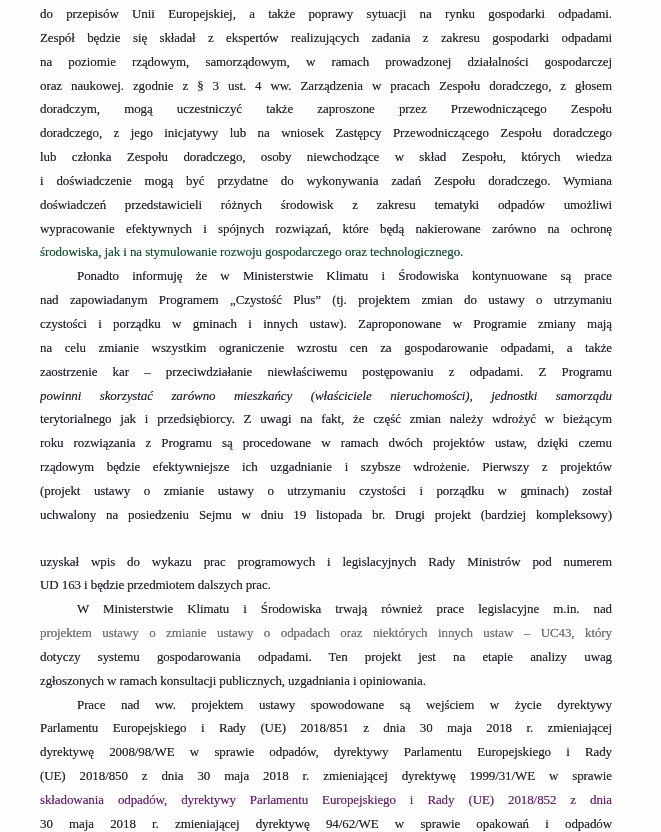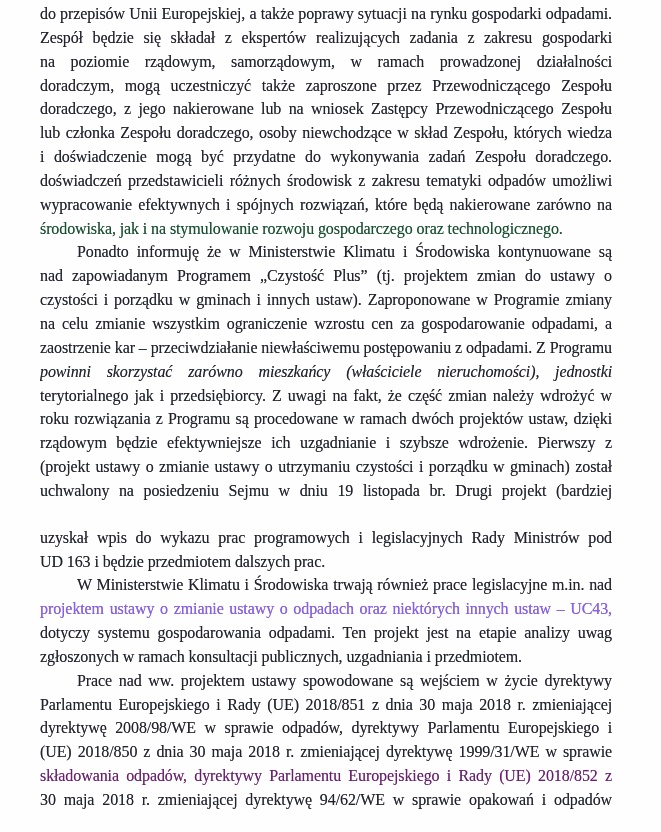--- a/index.html
+++ b/index.html
@@ -18,21 +18,21 @@
   .text-block {
     position: absolute;
     left: 40px;
     top: 2px;
     width: 572px;
     
     filter: blur(0.22px);
   }
   .line {
     font-family: "Liberation Serif", "DejaVu Serif", serif;
-    font-size: 16px;
+    font-size: 13px;
     line-height: 23.85px;
     height: 23.85px;
     overflow: hidden;
     color: #23232e;
     letter-spacing: -0.1px;
     text-align: justify;
     text-align-last: justify;
     text-shadow: 0 0 0.5px rgba(35, 35, 55, 0.55);
     white-space: normal;
   }
@@ -45,44 +45,45 @@
 </style>
 </head>
 <body>
 
 <div class="page" style="background: rgb(254, 254, 254);">
   <div class="text-block">
 
   <div class="line" style="color: rgb(35, 35, 46);">do przepisów Unii Europejskiej, a także poprawy sytuacji na rynku gospodarki odpadami.</div>
       <div class="line" style="color: rgb(35, 35, 46);">Zespół będzie się składał z ekspertów realizujących zadania z zakresu gospodarki odpadami</div>
       <div class="line" style="color: rgb(35, 35, 46);">na poziomie rządowym, samorządowym, w ramach prowadzonej działalności gospodarczej</div>
+      <div class="line" style="color: rgb(35, 35, 46);">oraz naukowej. zgodnie z § 3 ust. 4 ww. Zarządzenia w pracach Zespołu doradczego, z głosem</div>
       <div class="line" style="color: rgb(35, 35, 46);">doradczym, mogą uczestniczyć także zaproszone przez Przewodniczącego Zespołu</div>
-      <div class="line" style="color: rgb(35, 35, 46);">doradczego, z jego nakierowane lub na wniosek Zastępcy Przewodniczącego Zespołu doradczego</div>
+      <div class="line" style="color: rgb(35, 35, 46);">doradczego, z jego inicjatywy lub na wniosek Zastępcy Przewodniczącego Zespołu doradczego</div>
       <div class="line" style="color: rgb(35, 35, 46);">lub członka Zespołu doradczego, osoby niewchodzące w skład Zespołu, których wiedza</div>
       <div class="line" style="color: rgb(35, 35, 46);">i doświadczenie mogą być przydatne do wykonywania zadań Zespołu doradczego. Wymiana</div>
       <div class="line" style="color: rgb(35, 35, 46);">doświadczeń przedstawicieli różnych środowisk z zakresu tematyki odpadów umożliwi</div>
       <div class="line" style="color: rgb(35, 35, 46);">wypracowanie efektywnych i spójnych rozwiązań, które będą nakierowane zarówno na ochronę</div>
       <div class="line para-end" style="color: #14532d;">środowiska, jak i na stymulowanie rozwoju gospodarczego oraz technologicznego.</div>
       <div class="line indent" style="color: rgb(35, 35, 46);">Ponadto informuję że w Ministerstwie Klimatu i Środowiska kontynuowane są prace</div>
       <div class="line" style="color: rgb(35, 35, 46);">nad zapowiadanym Programem „Czystość Plus” (tj. projektem zmian do ustawy o utrzymaniu</div>
       <div class="line" style="color: rgb(35, 35, 46);">czystości i porządku w gminach i innych ustaw). Zaproponowane w Programie zmiany mają</div>
       <div class="line" style="color: rgb(35, 35, 46);">na celu zmianie wszystkim ograniczenie wzrostu cen za gospodarowanie odpadami, a także</div>
       <div class="line" style="color: rgb(35, 35, 46);">zaostrzenie kar – przeciwdziałanie niewłaściwemu postępowaniu z odpadami. Z Programu</div>
       <div class="line" style="color: rgb(35, 35, 46); font-style: italic;">powinni skorzystać zarówno mieszkańcy (właściciele nieruchomości), jednostki samorządu</div>
       <div class="line" style="color: rgb(35, 35, 46);">terytorialnego jak i przedsiębiorcy. Z uwagi na fakt, że część zmian należy wdrożyć w bieżącym</div>
       <div class="line" style="color: rgb(35, 35, 46);">roku rozwiązania z Programu są procedowane w ramach dwóch projektów ustaw, dzięki czemu</div>
       <div class="line" style="color: rgb(35, 35, 46);">rządowym będzie efektywniejsze ich uzgadnianie i szybsze wdrożenie. Pierwszy z projektów</div>
       <div class="line" style="color: rgb(35, 35, 46);">(projekt ustawy o zmianie ustawy o utrzymaniu czystości i porządku w gminach) został</div>
       <div class="line" style="color: rgb(35, 35, 46);">uchwalony na posiedzeniu Sejmu w dniu 19 listopada br. Drugi projekt (bardziej kompleksowy)</div>
       <div class="line" style="color: rgb(35, 35, 46); margin-top: 23px;">uzyskał wpis do wykazu prac programowych i legislacyjnych Rady Ministrów pod numerem</div>
       <div class="line para-end" style="color: rgb(35, 35, 46);">UD 163 i będzie przedmiotem dalszych prac.</div>
       <div class="line indent" style="color: rgb(35, 35, 46);">W Ministerstwie Klimatu i Środowiska trwają również prace legislacyjne m.in. nad</div>
-      <div class="line" style="color: #8b5cf6;">projektem ustawy o zmianie ustawy o odpadach oraz niektórych innych ustaw – UC43, który</div>
+      <div class="line" style="color: #737373;">projektem ustawy o zmianie ustawy o odpadach oraz niektórych innych ustaw – UC43, który</div>
       <div class="line" style="color: rgb(35, 35, 46);">dotyczy systemu gospodarowania odpadami. Ten projekt jest na etapie analizy uwag</div>
-      <div class="line para-end" style="color: rgb(35, 35, 46);">zgłoszonych w ramach konsultacji publicznych, uzgadniania i przedmiotem.</div>
+      <div class="line para-end" style="color: rgb(35, 35, 46);">zgłoszonych w ramach konsultacji publicznych, uzgadniania i opiniowania.</div>
       <div class="line indent" style="color: rgb(35, 35, 46);">Prace nad ww. projektem ustawy spowodowane są wejściem w życie dyrektywy</div>
       <div class="line" style="color: rgb(35, 35, 46);">Parlamentu Europejskiego i Rady (UE) 2018/851 z dnia 30 maja 2018 r. zmieniającej</div>
       <div class="line" style="color: rgb(35, 35, 46);">dyrektywę 2008/98/WE w sprawie odpadów, dyrektywy Parlamentu Europejskiego i Rady</div>
       <div class="line" style="color: rgb(35, 35, 46);">(UE) 2018/850 z dnia 30 maja 2018 r. zmieniającej dyrektywę 1999/31/WE w sprawie</div>
       <div class="line" style="color: #701a75;">składowania odpadów, dyrektywy Parlamentu Europejskiego i Rady (UE) 2018/852 z dnia</div>
       <div class="line" style="color: rgb(35, 35, 46);">30 maja 2018 r. zmieniającej dyrektywę 94/62/WE w sprawie opakowań i odpadów</div>
     </div>
 </div>
 
 </body></html>

